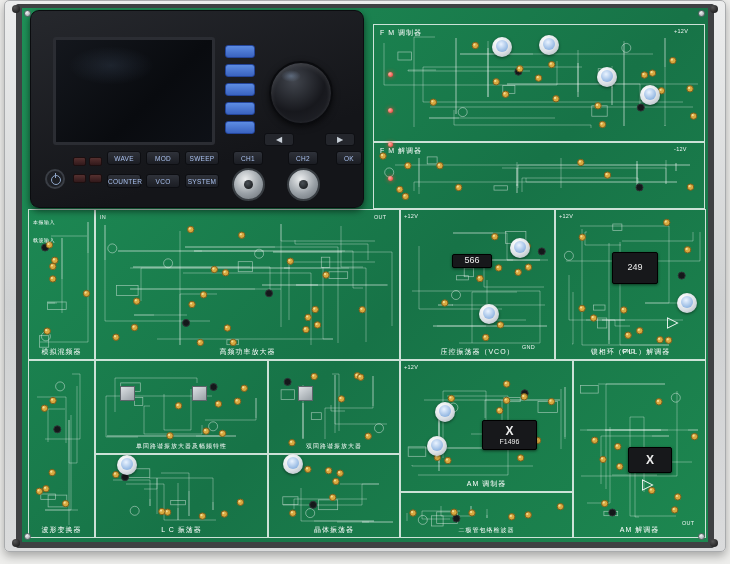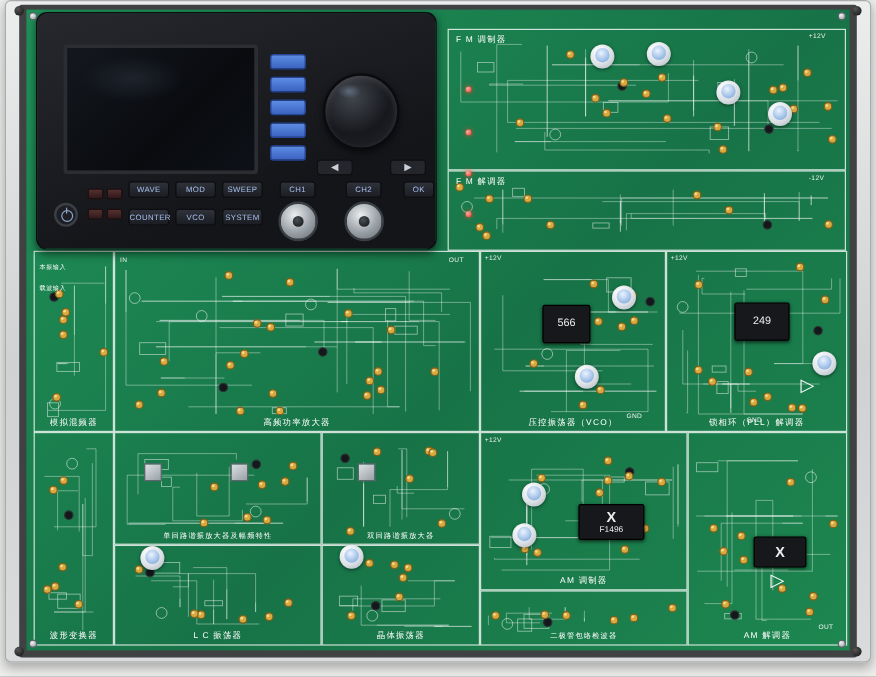--- a/index.html
+++ b/index.html
@@ -485,21 +485,21 @@
         <circle cx="20.7" cy="79.3" r="3.2" fill="#d8a93f" stroke="#7d5e1b" stroke-width="1"></circle>
         <circle cx="19.8" cy="78.4" r="1.1" fill="#f4dd96"></circle>
         <circle cx="120.5" cy="75.6" r="3.2" fill="#d8a93f" stroke="#7d5e1b" stroke-width="1"></circle>
         <circle cx="119.6" cy="74.7" r="1.1" fill="#f4dd96"></circle>
         <circle cx="77.8" cy="129.5" r="3.2" fill="#d8a93f" stroke="#7d5e1b" stroke-width="1"></circle>
         <circle cx="76.9" cy="128.6" r="1.1" fill="#f4dd96"></circle>
       </svg>
     <span class="sec-label">AM 解调器</span>
   </div>
 
-  <div class="ic" style="left:430px;top:246px;width:40px;height:32px">
+  <div class="ic" style="left:430px;top:246px;width:40px;height:14px">
     <span class="nm" style="font-size:9px">566</span>
   </div>
   <div class="ic" style="left:590px;top:244px;width:46px;height:32px">
     <span class="nm" style="font-size:9px">249</span>
   </div>
   <div class="ic" style="left:460px;top:412px;width:55px;height:30px">
     <span class="sym">X</span>
     <span class="nm">F1496</span>
   </div>
   <div class="ic" style="left:606px;top:439px;width:44px;height:26px">

